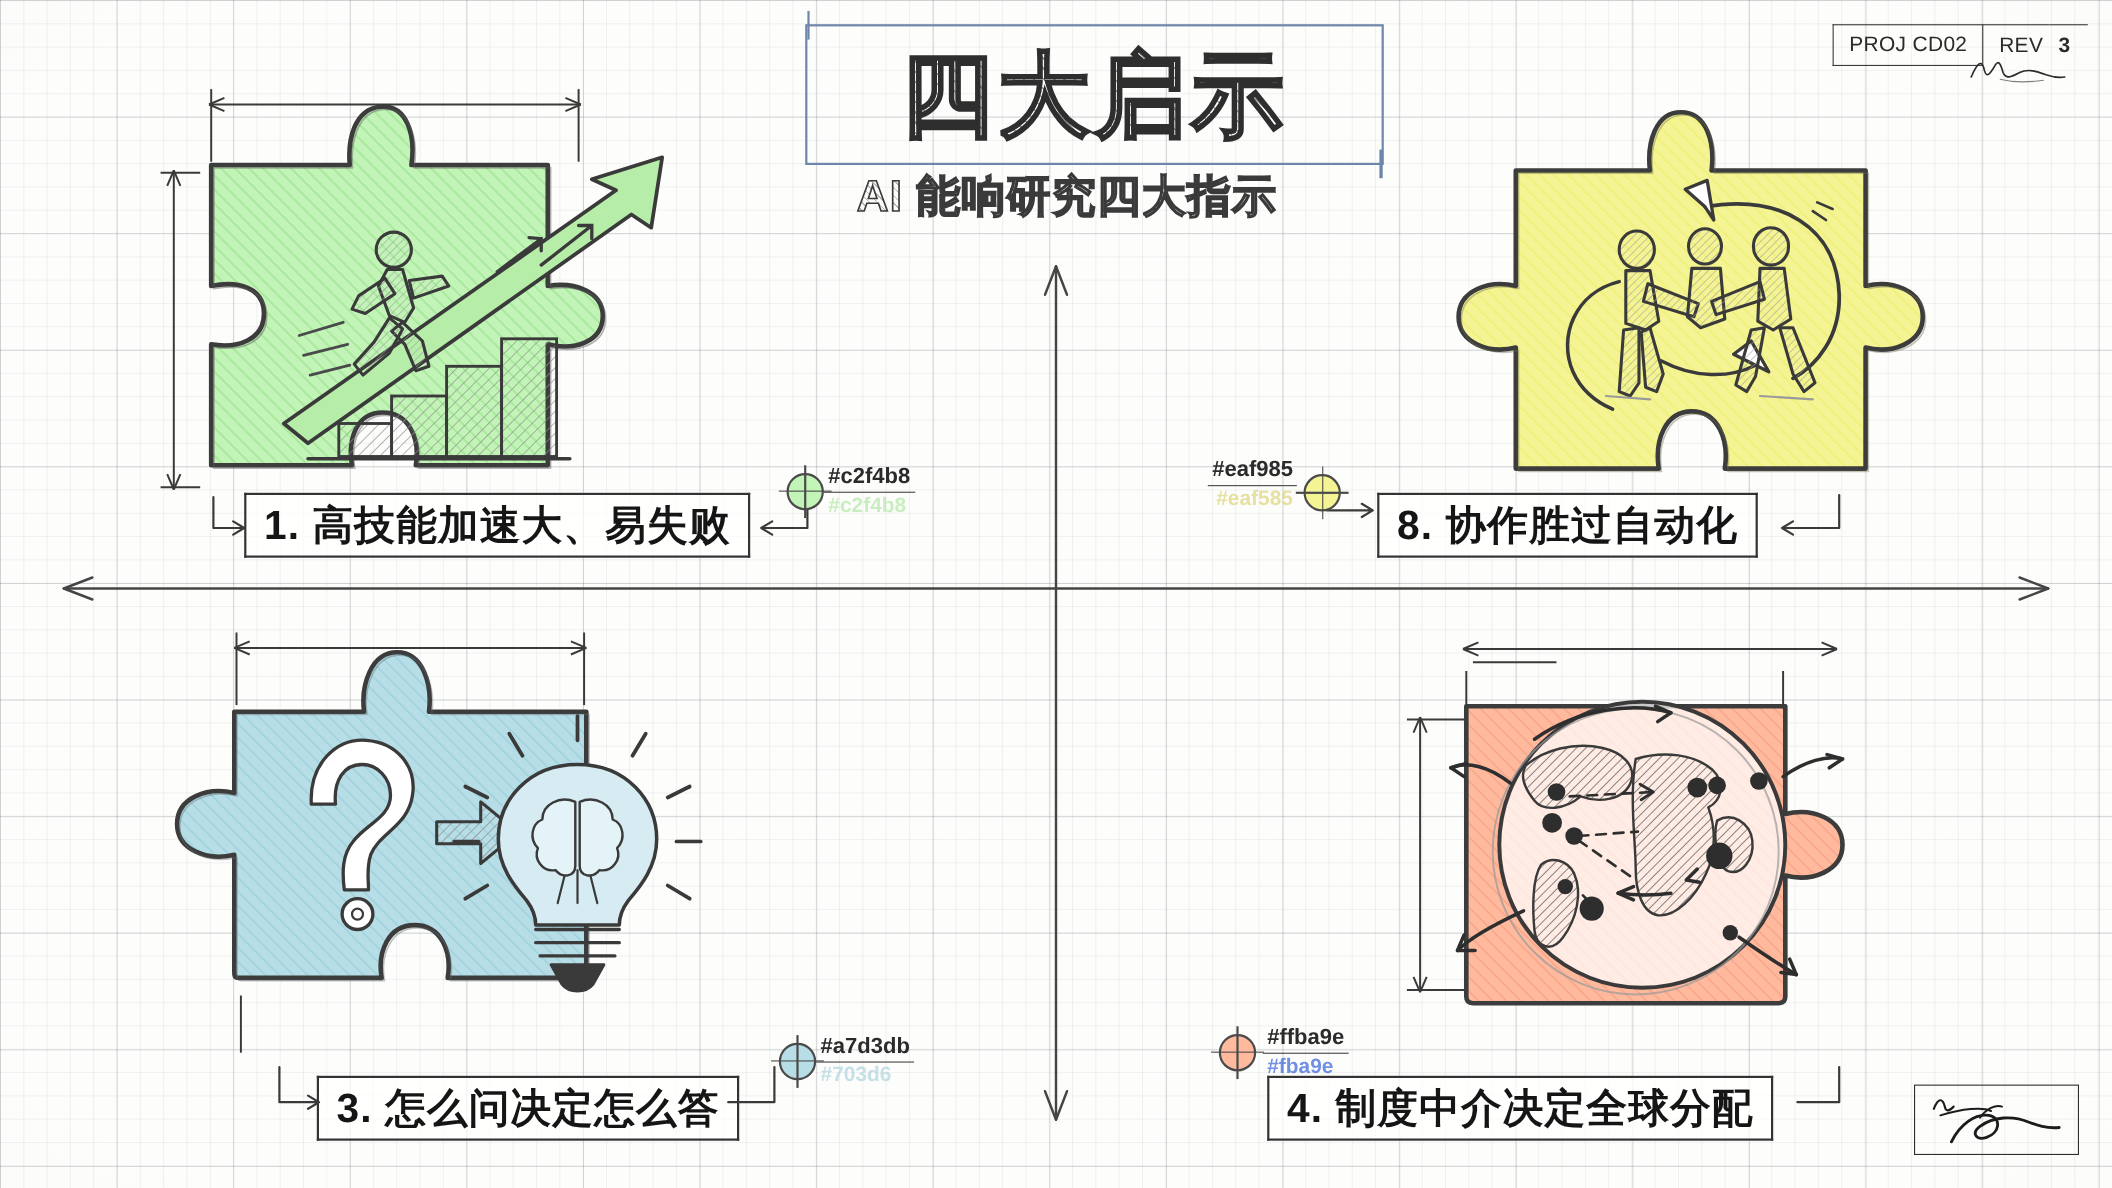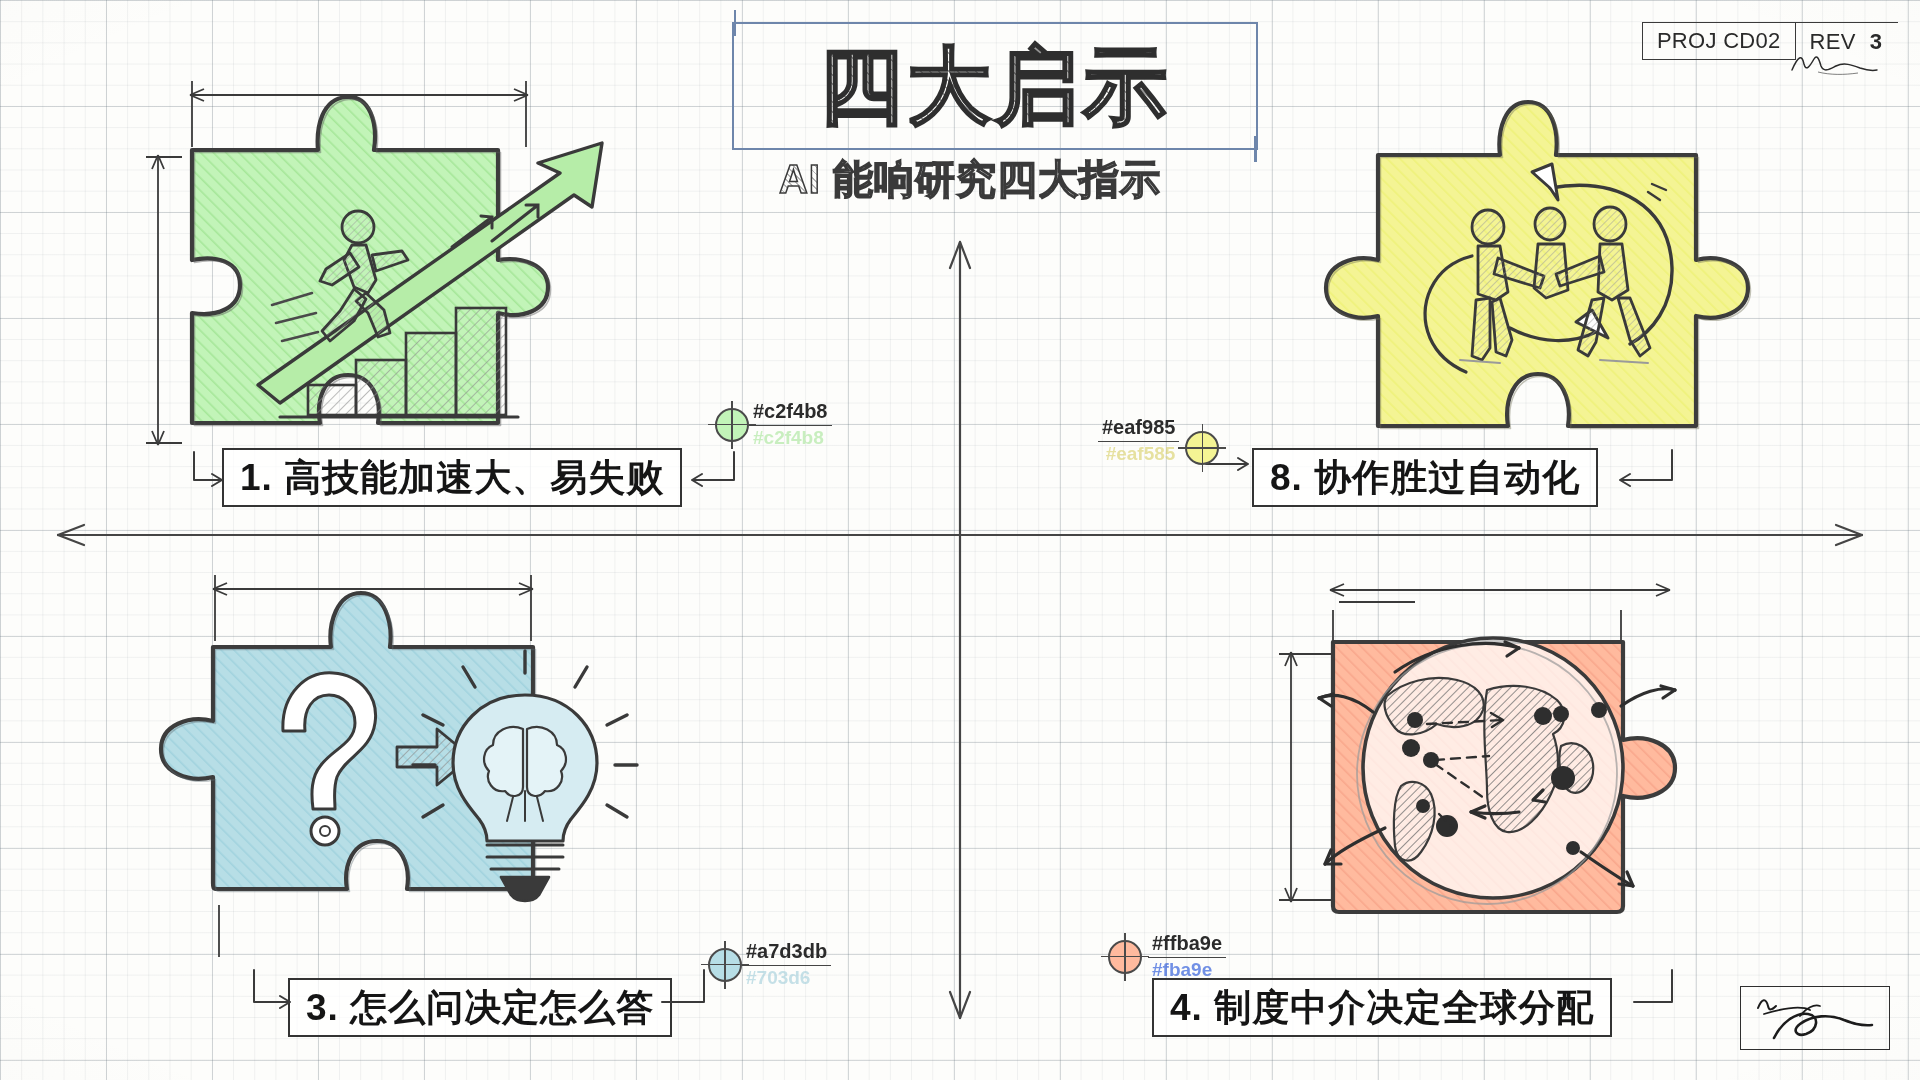--- a/index.html
+++ b/index.html
@@ -118,21 +118,21 @@
     -webkit-background-clip: text; background-clip: text;
     color: transparent;
   }
 
   
   #stamp {
     position: absolute;
     right: 22px; top: 22px;
     display: flex; align-items: stretch;
     height: 38px;
-    font-size: 22px;
+    font-size: 19px;
     color: #2a2a2a;
   }
   #stamp .cell {
     display: flex; align-items: center;
     padding: 0 14px;
     white-space: nowrap;
     letter-spacing: 0.3px;
   }
   #stamp .cell.proj {
     border: 1.6px solid #3a3a3a;
@@ -330,21 +330,21 @@
     <span class="caption-text">1. 高技能加速大、易失败</span>
   </div>
 </div>
 <svg style="position:absolute; left:188px; top:448px;" width="40" height="60" viewBox="0 0 40 60">
   <path d="M 6 4 L 6 32 L 34 32 M 24 26 L 34 32 L 24 38" stroke="#3a3a3a" stroke-width="2" fill="none" stroke-linecap="round" stroke-linejoin="round"></path>
 </svg>
 <svg style="position:absolute; left:690px; top:448px;" width="60" height="60" viewBox="0 0 60 60">
   <path d="M 2 32 L 44 32 L 44 4 M 12 26 L 2 32 L 12 38" stroke="#3a3a3a" stroke-width="2" fill="none" stroke-linecap="round" stroke-linejoin="round"></path>
 </svg>
 
-<div class="swatch" style="left:715px; top:400px;">
+<div class="swatch" style="left:715px; top:422px;">
   <div class="swatch-dot" style="background:#c2f4b8;"></div>
   <div class="swatch-labels">
     <div class="swatch-hex">#c2f4b8</div>
     <div class="swatch-ghost" style="color:#a9e69b;">#c2f4b8</div>
   </div>
 </div>
 
 <svg class="ill" style="left:1300px; top:60px;" width="500" height="390" viewBox="0 0 500 390">
   <defs>
     <pattern id="hatchY" width="9" height="9" patternTransform="rotate(-45)" patternUnits="userSpaceOnUse">

